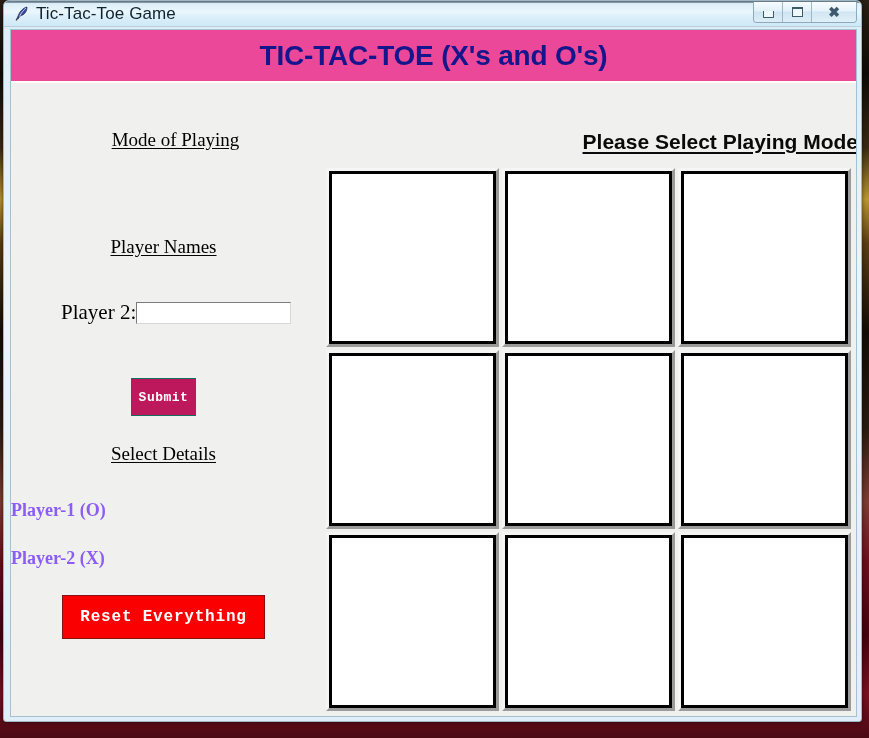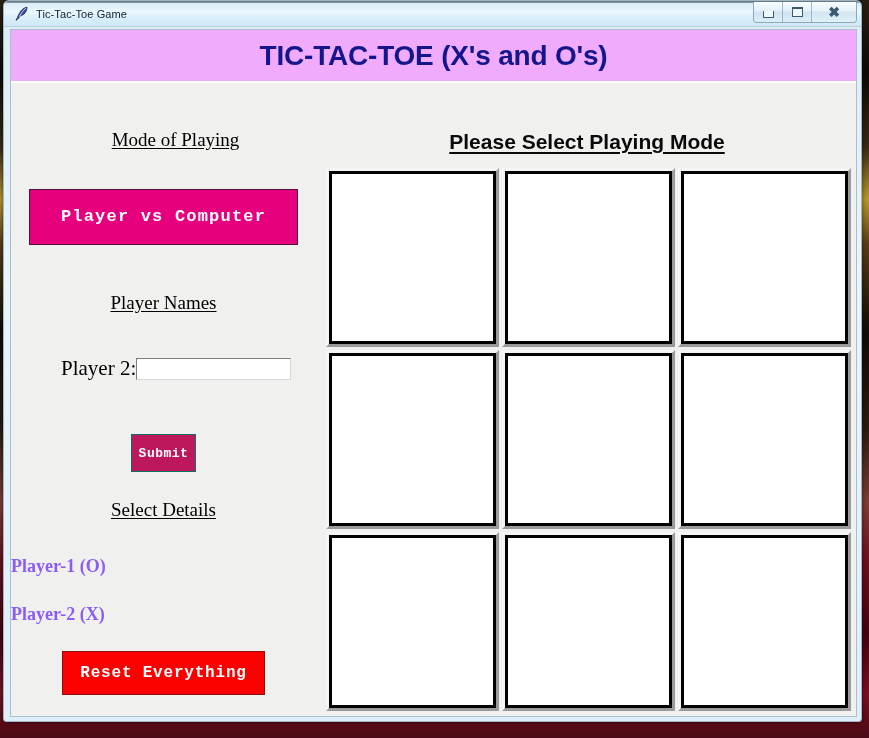--- a/index.html
+++ b/index.html
@@ -76,21 +76,21 @@
   }
   .app-icon {
     margin-left: 11px;
     margin-right: 7px;
     width: 14px; height: 15px;
     position: relative;
     flex: none;
   }
   .app-icon svg { display: block; }
   .win-title {
-    font-size: 11px;
+    font-size: 17px;
     color: #10222e;
     letter-spacing: .1px;
     white-space: nowrap;
   }
 
   
   #winbtns {
     position: absolute;
     right: 4px;
     top: 1px;
@@ -151,21 +151,21 @@
 
   
   #app-title {
     position: absolute;
     left: 0; top: 0;
     width: 100%;
     height: 53px;
     display: flex;
     align-items: center;
     justify-content: center;
-    background: #f0abfc;
+    background: #ec4899;
     border-bottom: 2px solid #ffffff;
     font-size: 28px;
     font-weight: bold;
     color: #15158c;
     letter-spacing: -.2px;
   }
 
   
   #left-panel {
     position: absolute;
@@ -263,21 +263,21 @@
   }
 
   
   #right-panel {
     position: absolute;
     left: 305px; top: 55px;
     width: 542px;
     height: 633px;
   }
   #board-heading {
-    text-align: center;
+    text-align: right;
     font-size: 21px;
     font-weight: bold;
     color: #0a0a0a;
     text-decoration: underline;
     text-underline-offset: 3px;
     padding-top: 45px;
   }
   #board {
     position: absolute;
     left: 10px;
@@ -342,21 +342,20 @@
 
     <div id="left-panel">
 
       <div class="heading-serif" style="padding-top:44px;padding-left:24px;">Mode of Playing</div>
 
       <div style="height:24px"></div>
 
 
       <div style="height:14px"></div>
 
-      <button class="mode-btn">Player vs Computer</button>
 
       <div class="heading-serif" style="padding-top:47px;">Player Names</div>
 
       <div style="height:24px"></div>
 
 
       <div style="height:18px"></div>
 
       <div class="name-row">
         <span class="name-label">Player 2:</span>

